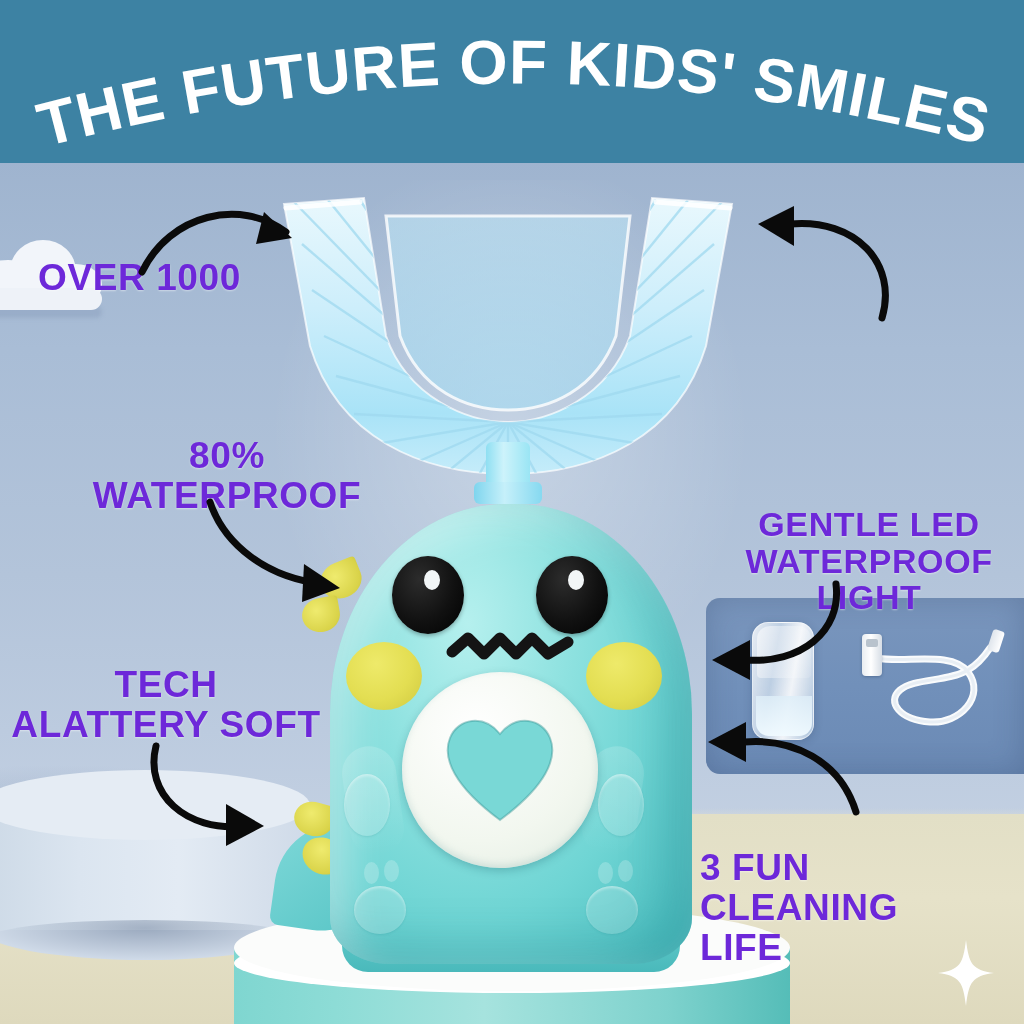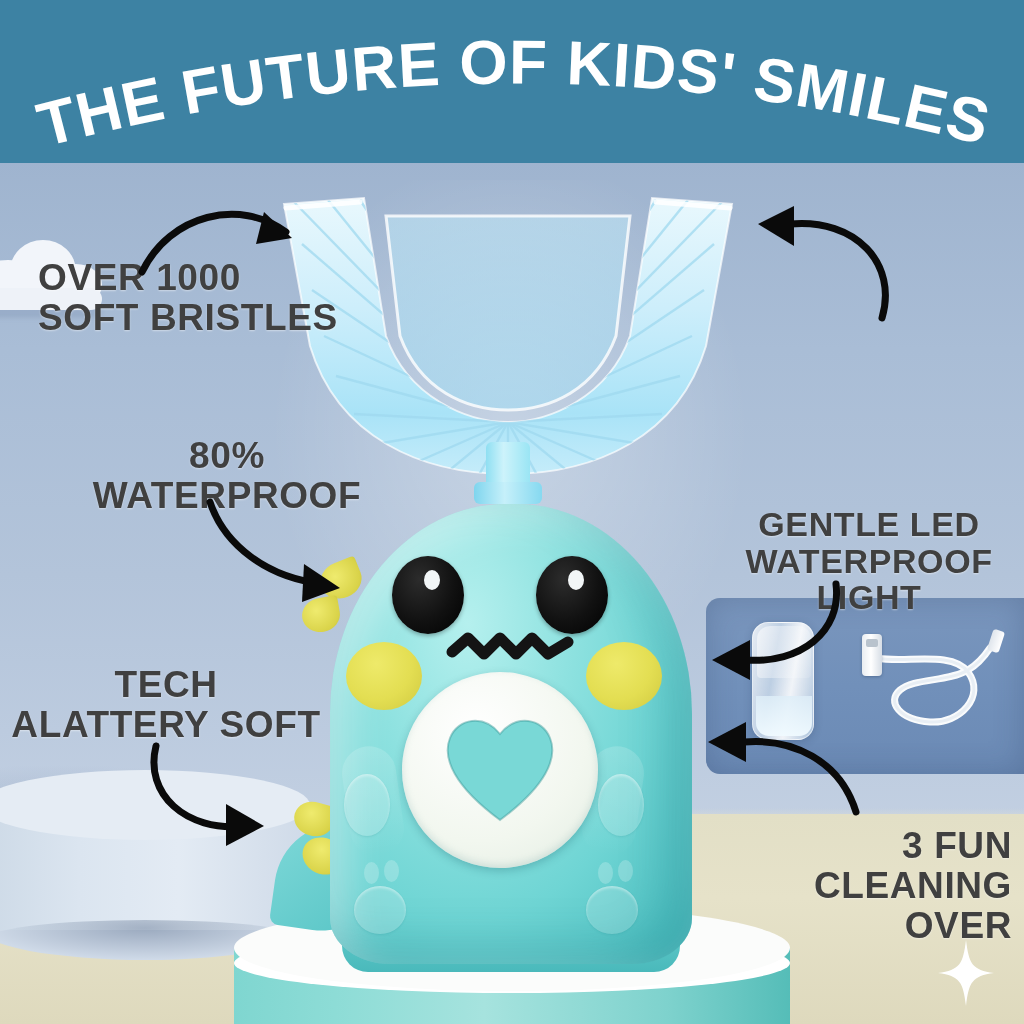--- a/index.html
+++ b/index.html
@@ -261,31 +261,31 @@
   .toe.t1 { left:330px; top:676px; width:15px; height:22px; }
   .toe.t2 { left:350px; top:674px; width:15px; height:22px; }
   .toe.t3 { left:96px;  top:676px; width:15px; height:22px; }
   .toe.t4 { left:116px; top:674px; width:15px; height:22px; }
 
   
   .label {
     position:absolute;
     font-family:"Liberation Sans", sans-serif;
     font-weight:bold;
-    color:#404040;
+    color:#6d28d9;
     letter-spacing:.6px;
     line-height:1.08;
     text-shadow:0 1px 2px rgba(255,255,255,.45);
   }
   .lbl-bristles  { left:38px;  top:258px; font-size:37px; }
   .lbl-advanced  { left:700px; top:326px; font-size:37px; text-align:right; width:306px; }
   .lbl-water     { left:72px;  top:436px; font-size:37px; text-align:center; width:310px; }
   .lbl-led       { left:690px; top:506px; font-size:34px; text-align:center; width:320px;margin-left:19px; }
   .lbl-battery   { left:10px;  top:665px; font-size:37px; text-align:center; width:312px; }
-  .lbl-modes     { left:700px; top:826px; font-size:37px; text-align:right; width:312px; }
+  .lbl-modes     { left:700px; top:848px; font-size:37px; text-align:left; width:312px; }
 
   
   .arrow-svg { position:absolute; overflow:visible; }
   .a1 { left:136px; top:196px; }
   .a2 { left:736px; top:202px; }
   .a3 { left:200px; top:498px; }
   .a4 { left:704px; top:580px; }
   .a5 { left:700px; top:700px; }
   .a6 { left:140px; top:738px; }
 
@@ -459,42 +459,41 @@
     <div class="btn-ring"></div>
     <div class="btn-heart">
       <svg width="120" height="116" viewBox="0 0 120 116">
         <path d="M 60 110 C 14 76, 2 48, 10 28 C 18 8, 44 4, 60 24 C 76 4, 102 8, 110 28 C 118 48, 106 76, 60 110 Z" fill="#79d8d6" stroke="rgba(60,150,150,.45)" stroke-width="2"></path>
       </svg>
     </div>
   </div>
 
   <div class="label lbl-bristles">
     <div>OVER 1000</div>
-    <div>SOFT BRISTLES</div>
   </div>
 
 
   <div class="label lbl-water">
     <div>80%</div>
     <div>WATERPROOF</div>
   </div>
 
   <div class="label lbl-led">
     <div>GENTLE LED</div>
     <div>WATERPROOF LIGHT</div>
   </div>
 
   <div class="label lbl-battery">
     <div>TECH</div>
     <div>ALATTERY SOFT</div>
   </div>
 
   <div class="label lbl-modes">
     <div>3 FUN CLEANING</div>
-    <div>OVER</div>
+    <div>LIFE</div>
   </div>
 
   <svg class="arrow-svg a1" width="180" height="90" viewBox="0 0 180 90">
     <path d="M 6 76 C 34 18, 104 2, 150 36" fill="none" stroke="#0a0a0a" stroke-width="7" stroke-linecap="round"></path>
     <path d="M 128 16 L 156 42 L 120 48 Z" fill="#0a0a0a"></path>
   </svg>
 
   <svg class="arrow-svg a2" width="170" height="130" viewBox="0 0 170 130">
     <path d="M 146 116 C 162 62, 120 16, 54 22" fill="none" stroke="#0a0a0a" stroke-width="7" stroke-linecap="round"></path>
     <path d="M 22 22 L 58 4 L 58 44 Z" fill="#0a0a0a"></path>

